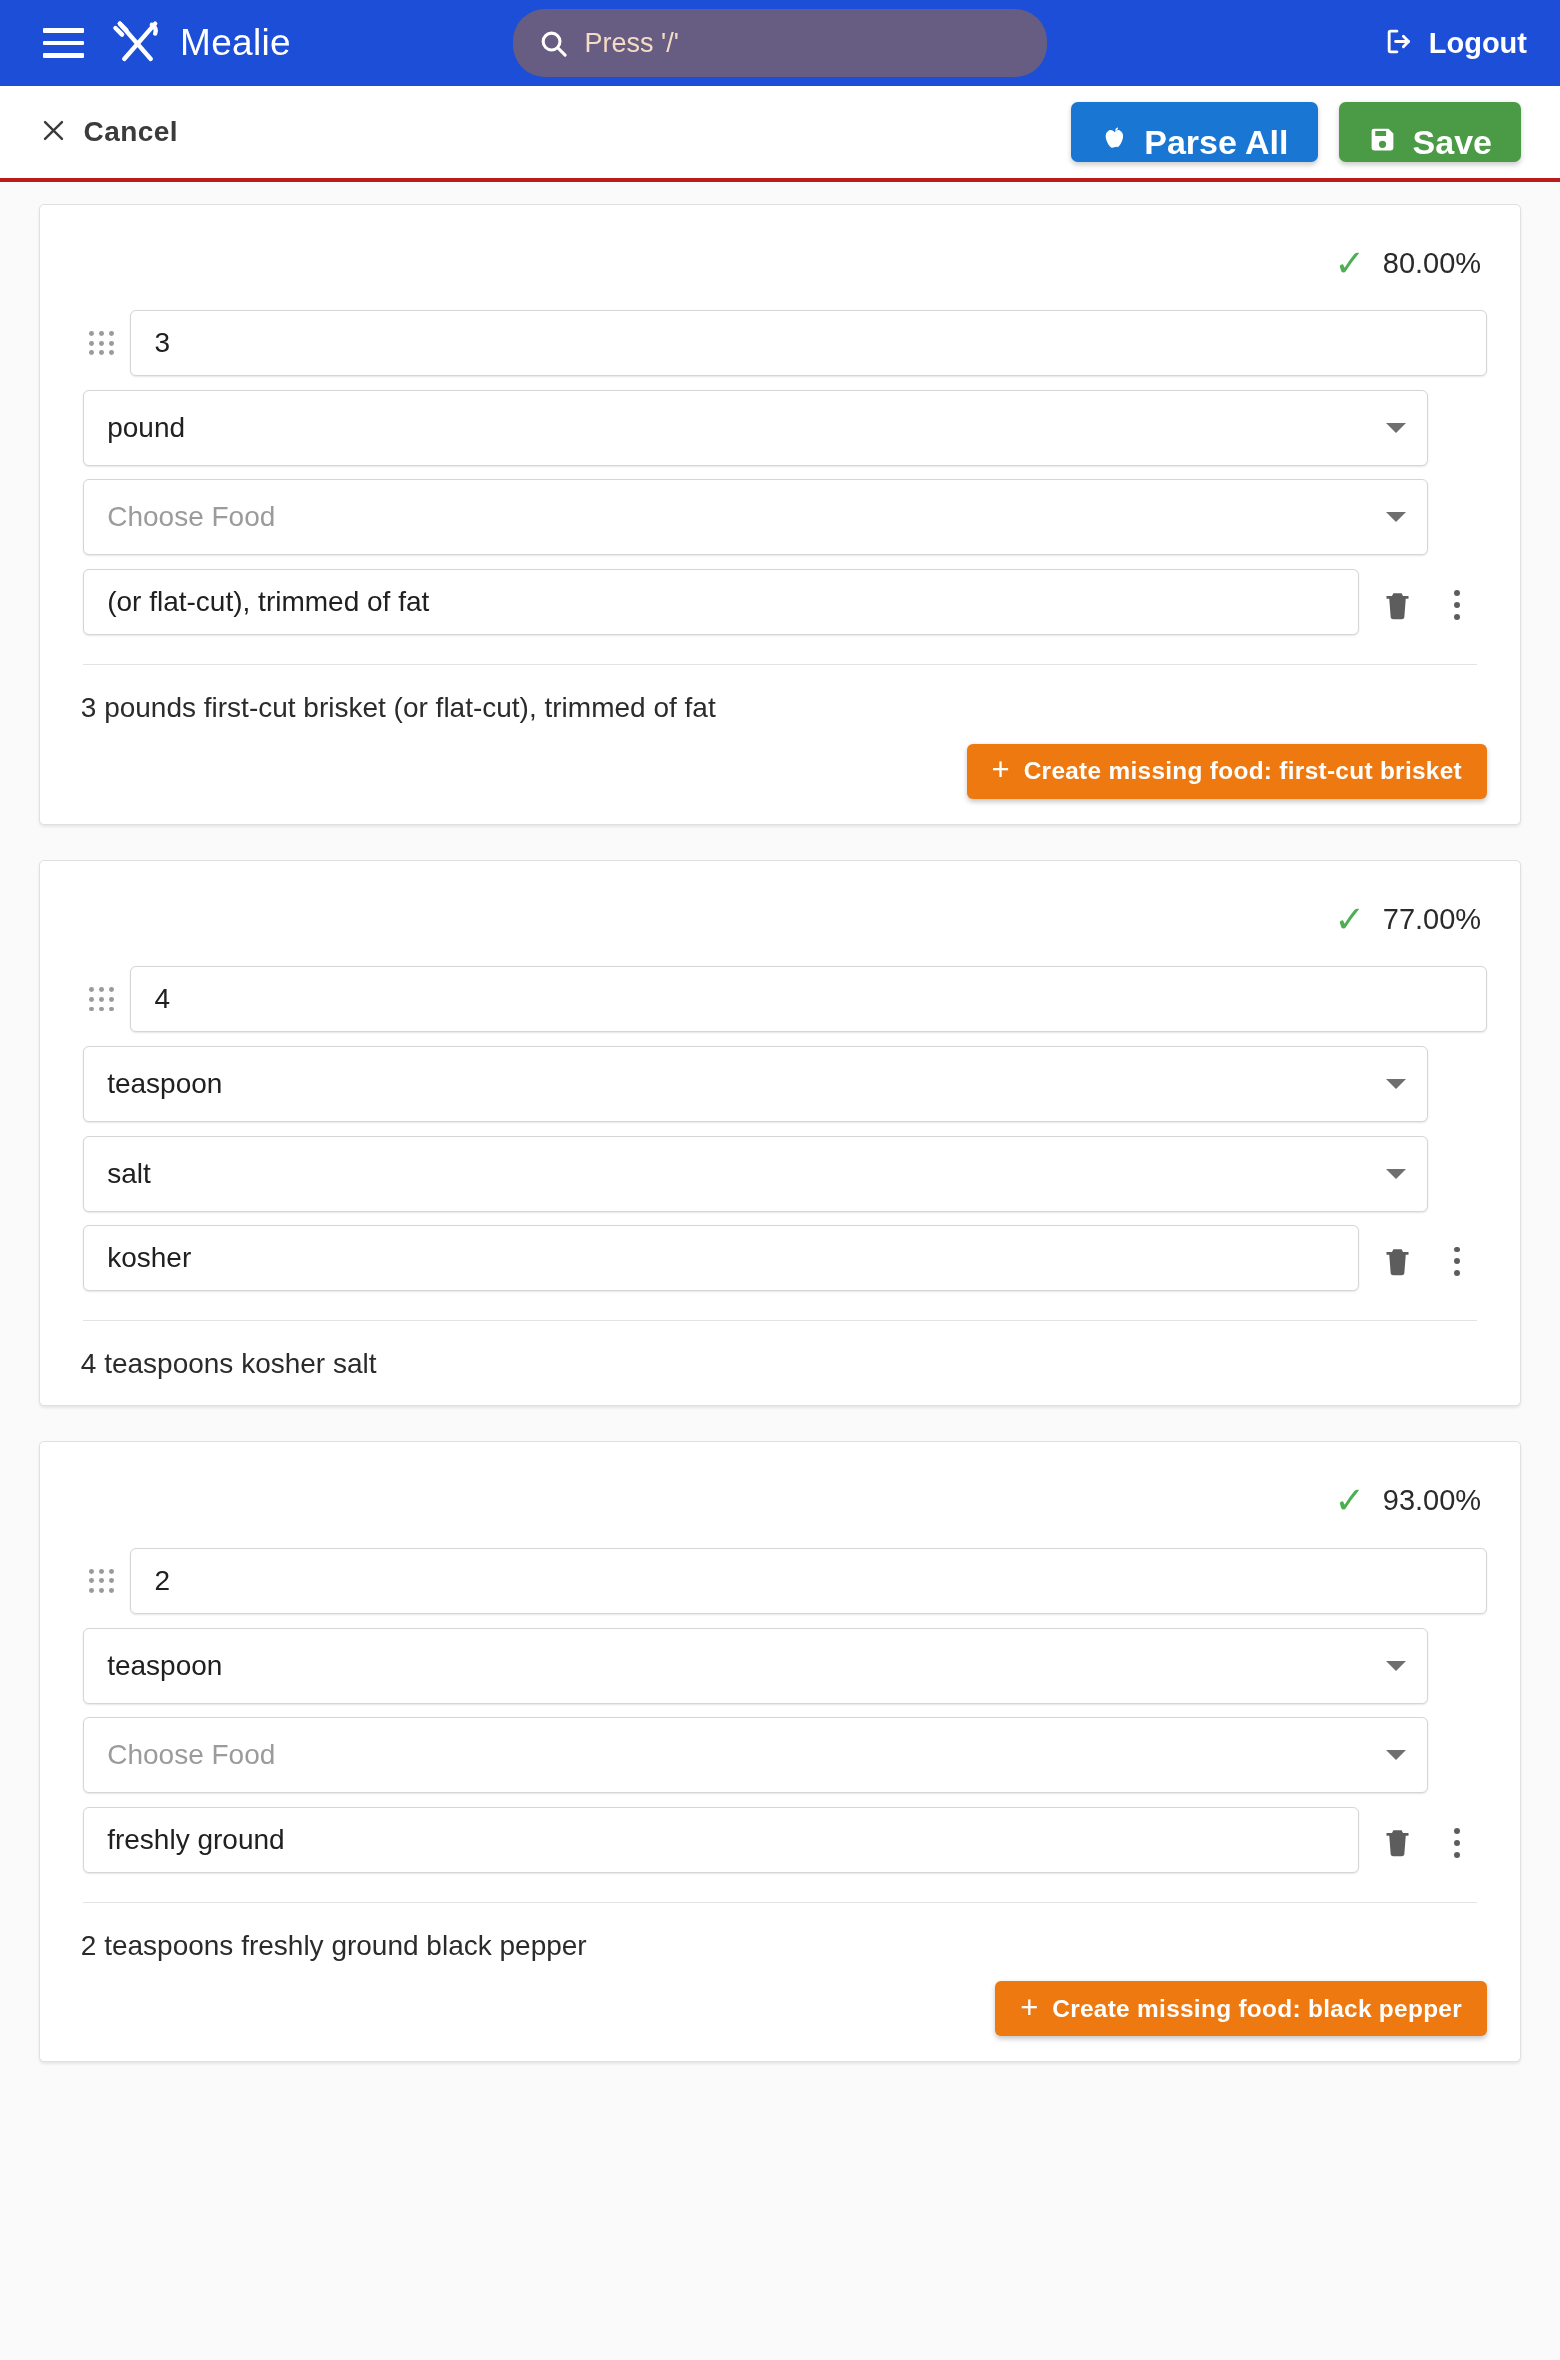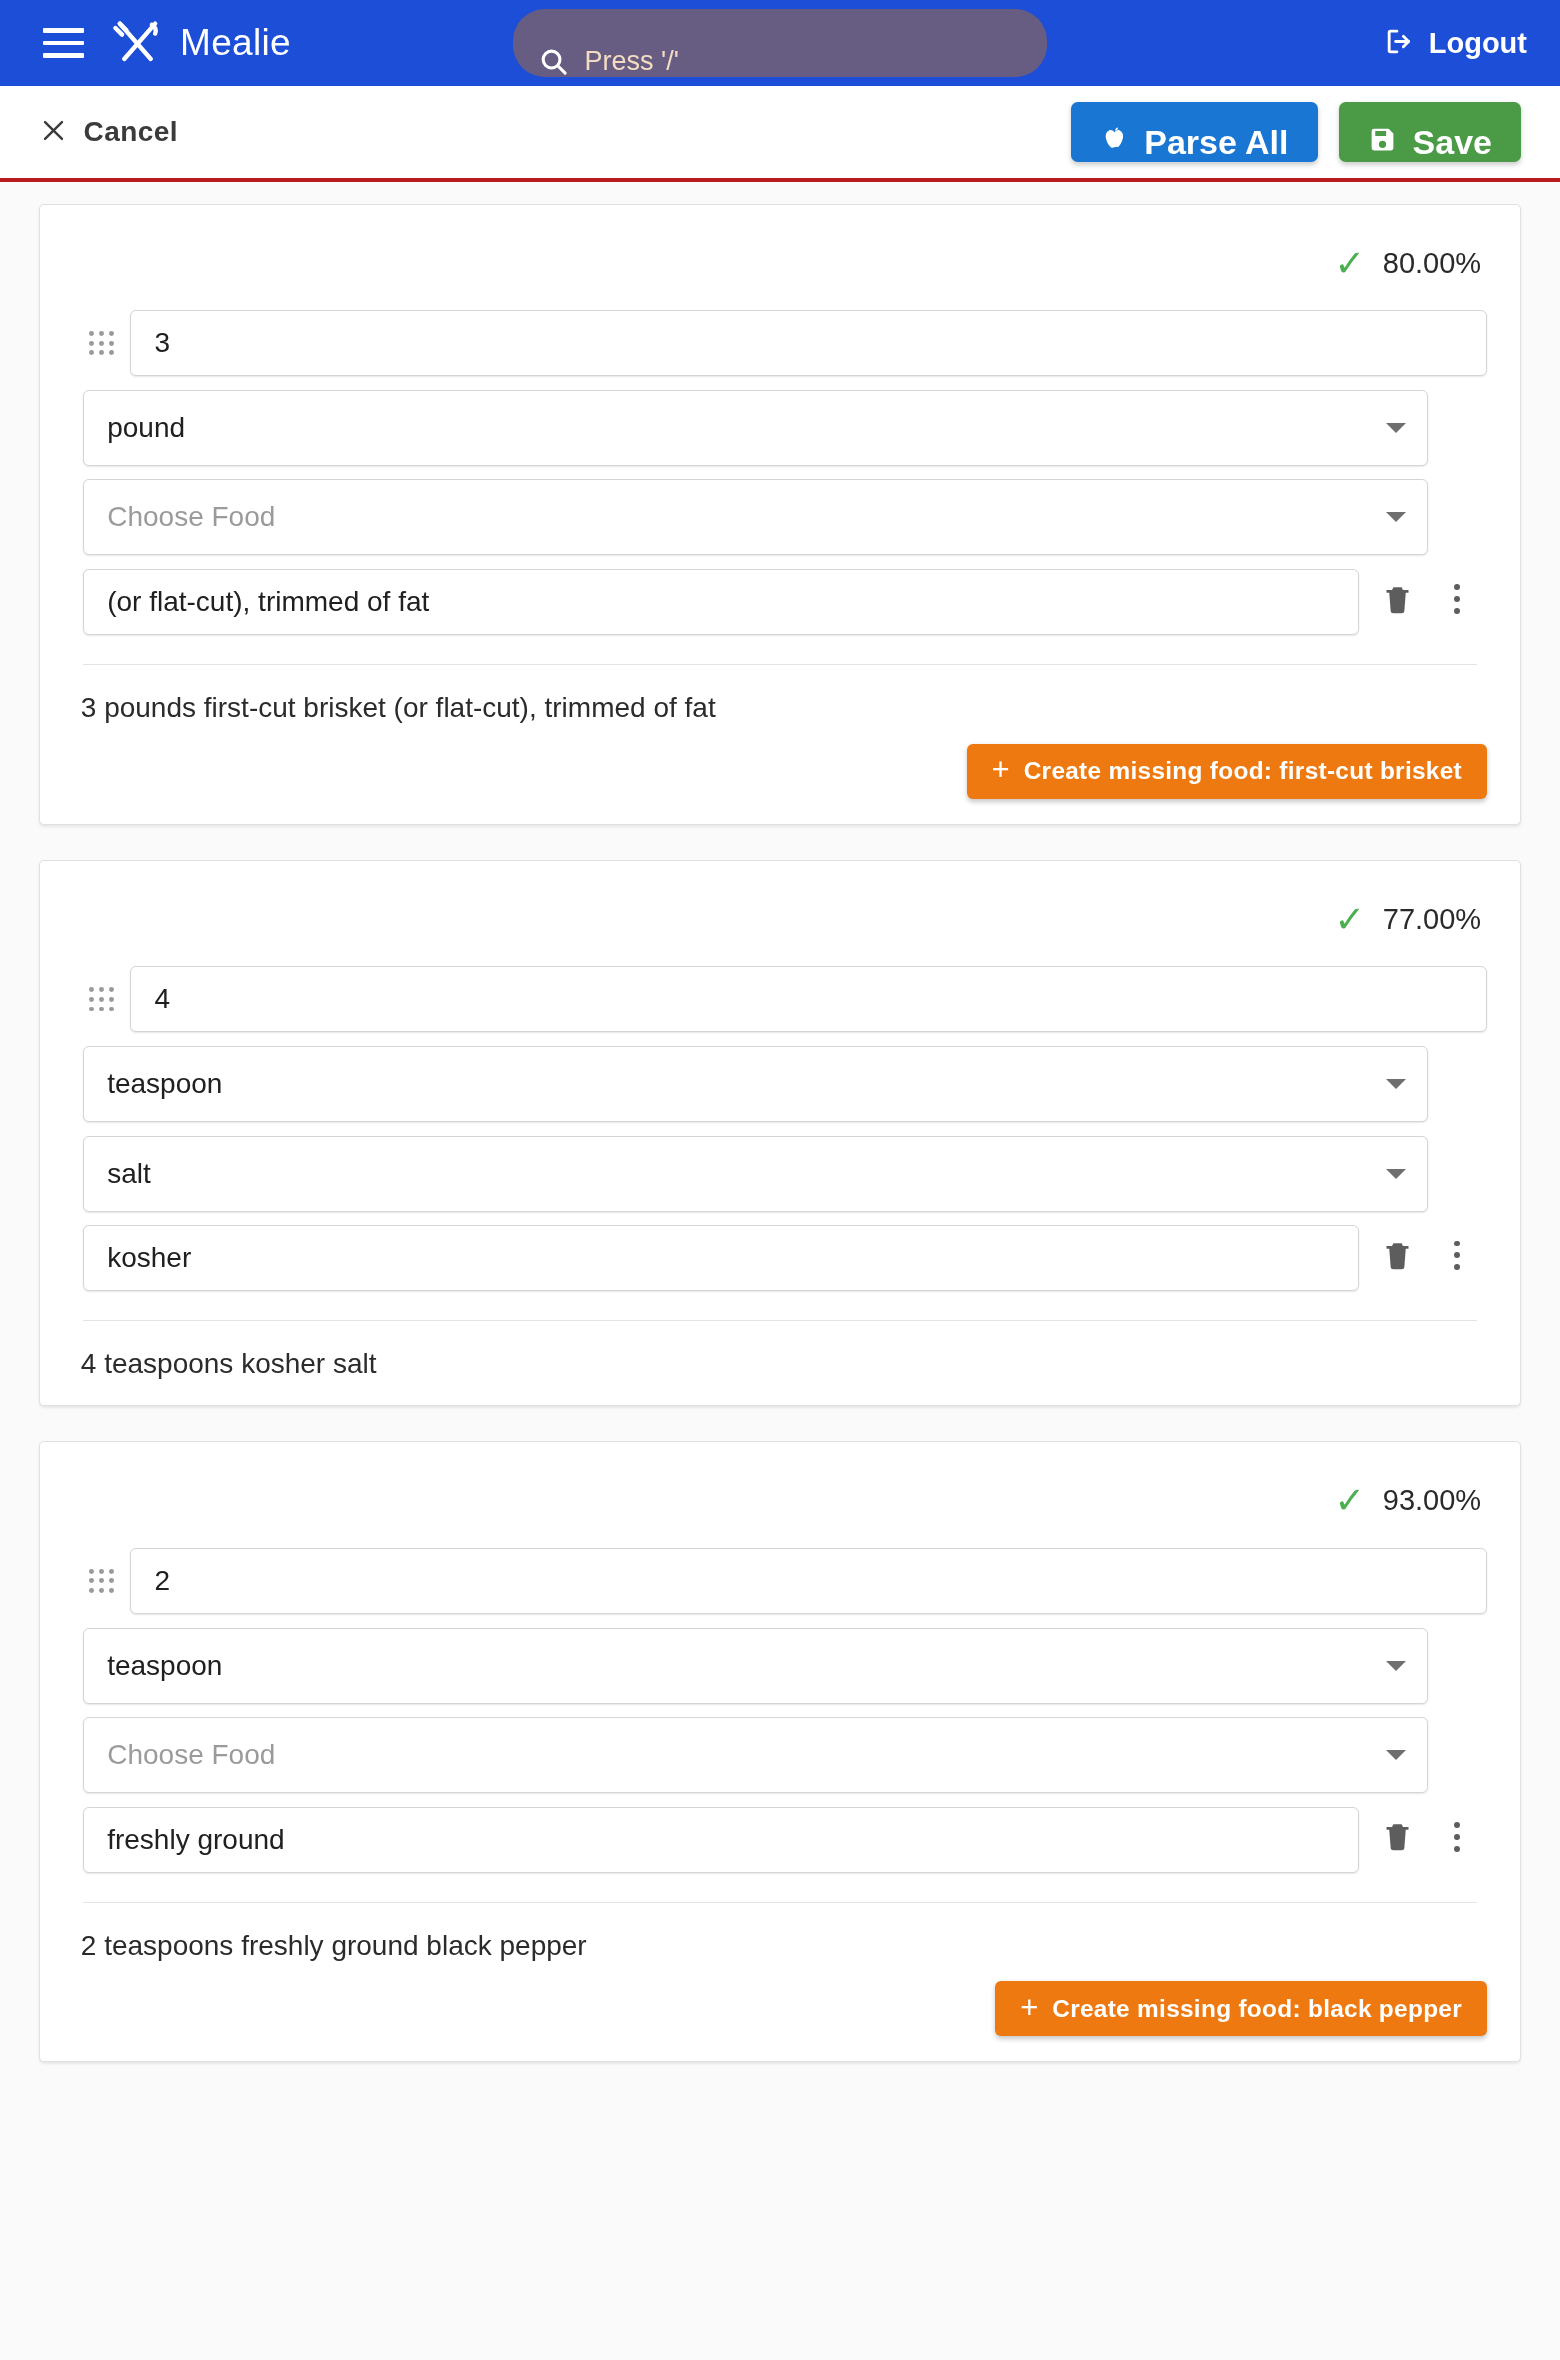--- a/index.html
+++ b/index.html
@@ -59,21 +59,21 @@
   .search-box {
     position: absolute;
     left: 780px;
     transform: translateX(-50%);
     width: 534px;
     height: 68px;
     background: #d9772199;
     background: rgba(196, 110, 24, 0.45);
     border-radius: 32px;
     display: flex;
-    align-items: flex-end;
+    align-items: center;
     padding: 0 25px;
     cursor: text;
   }
   .search-box .s-icon {
     margin-right: 15.6px;
     display: flex;
     align-items: center;
   }
   .search-placeholder {
     font-size: 27px;
@@ -235,21 +235,21 @@
     position: absolute;
     right: 21.5px;
     width: 0; height: 0;
     border-left: 10.7px solid transparent;
     border-right: 10.7px solid transparent;
     border-top: 10.7px solid #6f6f6f;
   }
 
   .note-row {
     display: flex;
-    align-items: flex-start;
+    align-items: flex-end;
     margin-top: 13.7px;
     margin-left: 9.8px;
     gap: 0;
   }
   .note-field {
     flex: 1;
     margin-right: 7.8px;
   }
   .icon-btn {
     width: 60px;

